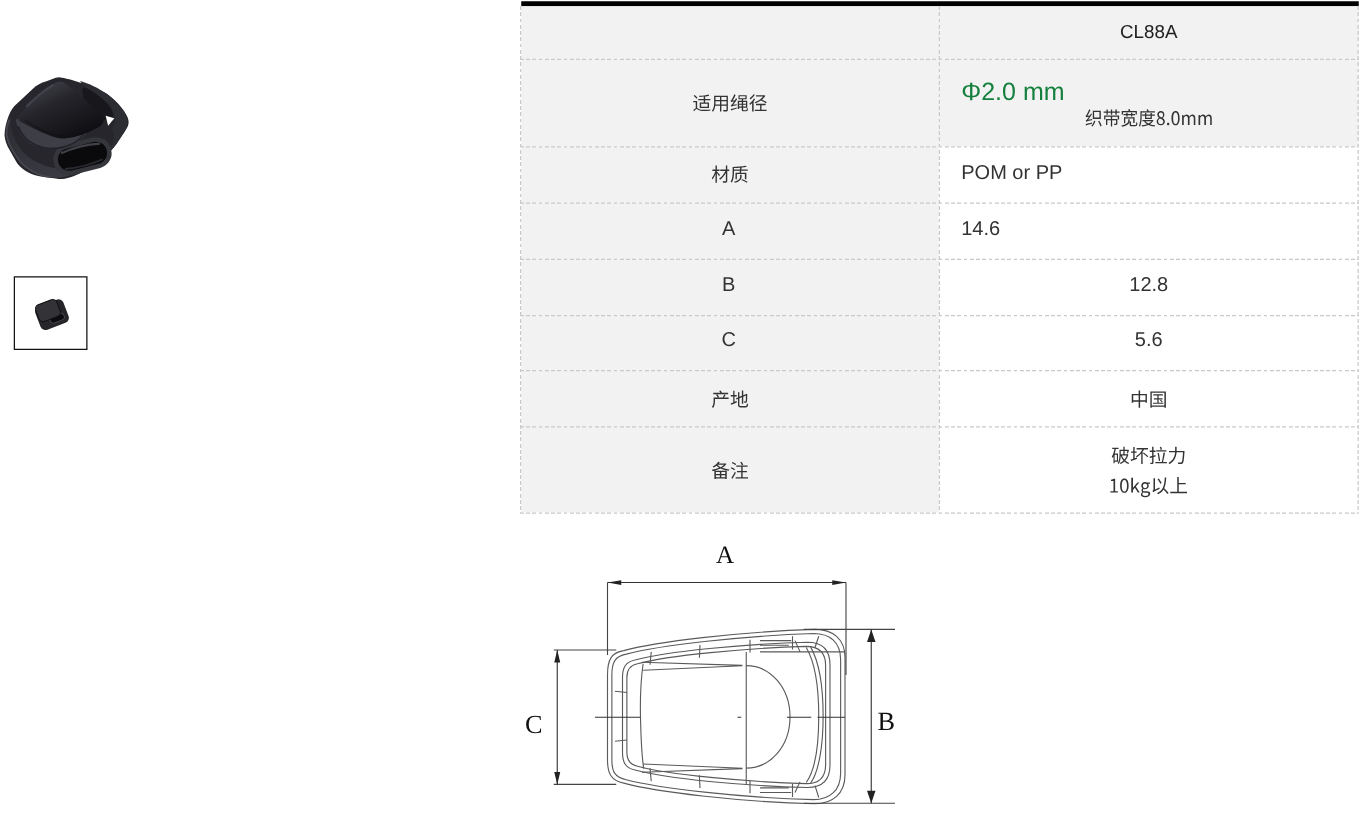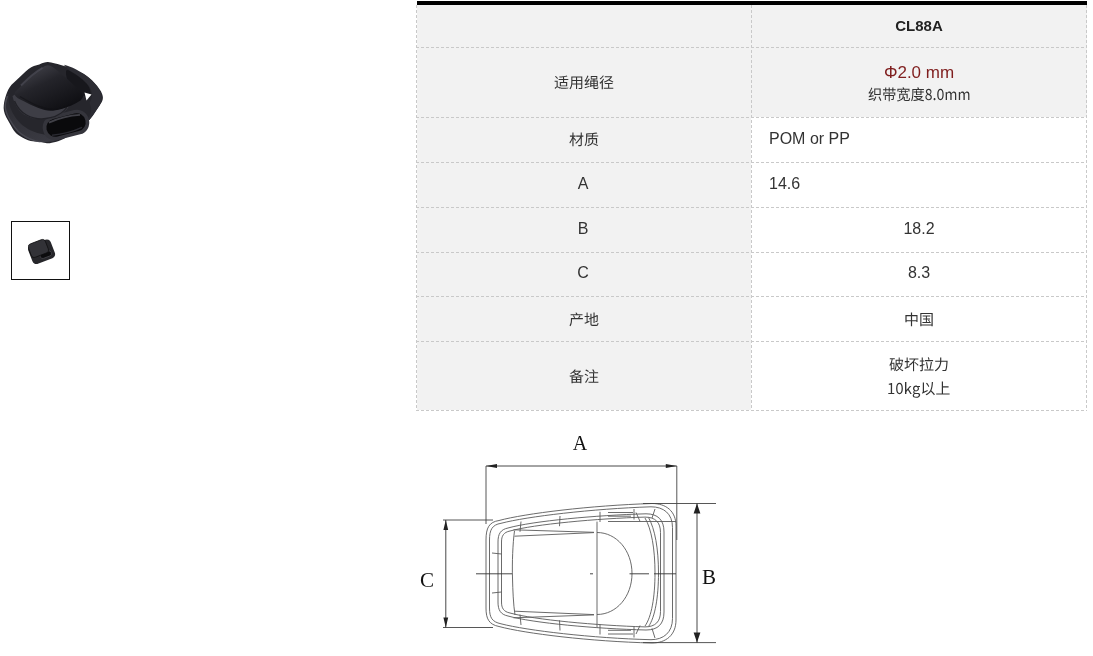--- a/index.html
+++ b/index.html
@@ -80,49 +80,49 @@
 <div style="position:absolute;left:416px;top:207px;width:671px;height:1px;background:repeating-linear-gradient(to right,#c9c9c9 0 3px,transparent 3px 5px)"></div>
 
 <div style="position:absolute;left:416px;top:252px;width:671px;height:1px;background:repeating-linear-gradient(to right,#c9c9c9 0 3px,transparent 3px 5px)"></div>
 
 <div style="position:absolute;left:416px;top:296px;width:671px;height:1px;background:repeating-linear-gradient(to right,#c9c9c9 0 3px,transparent 3px 5px)"></div>
 
 <div style="position:absolute;left:416px;top:341px;width:671px;height:1px;background:repeating-linear-gradient(to right,#c9c9c9 0 3px,transparent 3px 5px)"></div>
 
 <div style="position:absolute;left:416px;top:410px;width:671px;height:1px;background:repeating-linear-gradient(to right,#c9c9c9 0 3px,transparent 3px 5px)"></div>
 
-<div style="position:absolute;left:769px;top:17px;width:300px;text-align:center;font-family:'Liberation Sans',sans-serif;font-size:15px;font-weight:bold;color:#222">CL88A</div>
+<div style="position:absolute;left:769px;top:17px;width:300px;text-align:center;font-family:'Liberation Sans',sans-serif;font-size:15px;font-weight:normal;color:#222">CL88A</div>
 
 <svg style="position:absolute;left:554.0px;top:70.5px" width="61" height="23" viewBox="0 0 61 23">
     <path transform="translate(0,17)" d="M0.9 -11.4C1.7 -10.7 2.7 -9.7 3.1 -9.0L4.0 -9.7C3.6 -10.3 2.6 -11.4 1.8 -12.1ZM6.9 -5.1H12.1V-2.6H6.9ZM3.7 -7.2H0.6V-6.2H2.6V-1.5C2.0 -1.3 1.3 -0.7 0.6 0.0L1.3 1.0C2.1 0.0 2.8 -0.8 3.3 -0.8C3.7 -0.8 4.2 -0.3 4.8 0.0C5.9 0.6 7.1 0.8 8.9 0.8C10.4 0.8 13.0 0.7 14.1 0.6C14.1 0.3 14.3 -0.2 14.4 -0.5C13.0 -0.3 10.7 -0.2 9.0 -0.2C7.3 -0.2 6.0 -0.3 5.1 -0.9C4.4 -1.2 4.1 -1.5 3.7 -1.6ZM5.8 -6.0V-1.7H13.2V-6.0H10.1V-7.9H14.3V-8.9H10.1V-10.9C11.3 -11.1 12.5 -11.3 13.4 -11.5L12.8 -12.5C11.0 -11.9 7.8 -11.6 5.2 -11.4C5.4 -11.1 5.5 -10.7 5.5 -10.5C6.6 -10.5 7.8 -10.6 9.0 -10.8V-8.9H4.6V-7.9H9.0V-6.0Z M17.3 -11.5V-6.1C17.3 -4.0 17.1 -1.3 15.5 0.5C15.7 0.7 16.2 1.1 16.4 1.3C17.5 0.0 18.0 -1.7 18.2 -3.4H22.0V1.1H23.1V-3.4H27.2V-0.3C27.2 -0.1 27.1 0.0 26.8 0.0C26.5 0.1 25.5 0.1 24.4 0.0C24.6 0.3 24.8 0.8 24.8 1.1C26.2 1.1 27.1 1.1 27.6 0.9C28.1 0.8 28.3 0.4 28.3 -0.3V-11.5ZM18.4 -10.5H22.0V-8.1H18.4ZM27.2 -10.5V-8.1H23.1V-10.5ZM18.4 -7.0H22.0V-4.5H18.3C18.4 -5.0 18.4 -5.6 18.4 -6.1ZM27.2 -7.0V-4.5H23.1V-7.0Z M37.7 -11.0H42.3V-9.5H37.7ZM30.6 -0.8 30.9 0.3C32.2 -0.1 33.9 -0.6 35.5 -1.2L35.3 -2.1C33.6 -1.6 31.8 -1.1 30.6 -0.8ZM36.8 -11.9V-8.6H39.4V-7.5H36.2V-0.9H37.3V-1.8H39.4V-0.5C39.4 0.7 39.8 1.0 41.0 1.0C41.2 1.0 42.7 1.0 43.0 1.0C44.0 1.0 44.3 0.5 44.4 -1.2C44.1 -1.2 43.7 -1.4 43.5 -1.6C43.4 -0.1 43.4 0.1 42.9 0.1C42.6 0.1 41.4 0.1 41.1 0.1C40.6 0.1 40.5 0.0 40.5 -0.5V-1.8H43.8V-7.5H40.5V-8.6H43.3V-11.9ZM37.3 -6.5H39.4V-5.1H37.3ZM37.3 -2.8V-4.2H39.4V-2.8ZM40.5 -6.5H42.8V-5.1H40.5ZM40.5 -2.8V-4.2H42.8V-2.8ZM30.9 -6.3C31.1 -6.5 31.5 -6.5 33.3 -6.8C32.6 -5.8 32.0 -5.1 31.8 -4.8C31.3 -4.2 31.0 -3.8 30.6 -3.8C30.8 -3.5 30.9 -3.0 31.0 -2.7C31.3 -2.9 31.8 -3.0 35.4 -3.8C35.4 -4.0 35.4 -4.4 35.4 -4.7L32.5 -4.2C33.7 -5.5 34.8 -7.2 35.8 -8.8L34.8 -9.4C34.5 -8.9 34.2 -8.3 33.9 -7.8L32.1 -7.6C33.0 -8.9 33.9 -10.5 34.5 -12.1L33.4 -12.6C32.8 -10.8 31.7 -8.8 31.4 -8.4C31.1 -7.8 30.8 -7.5 30.5 -7.4C30.6 -7.1 30.8 -6.6 30.9 -6.3Z M48.9 -12.6C48.2 -11.5 46.9 -10.3 45.7 -9.5C45.9 -9.3 46.2 -8.8 46.3 -8.5C47.7 -9.4 49.0 -10.8 49.9 -12.2ZM50.8 -11.8V-10.8H56.5C55.0 -8.8 52.2 -7.1 49.7 -6.3C49.9 -6.1 50.2 -5.7 50.4 -5.4C51.8 -5.9 53.3 -6.7 54.7 -7.6C56.1 -7.0 57.8 -6.1 58.7 -5.5L59.4 -6.4C58.5 -7.0 57.0 -7.7 55.6 -8.3C56.7 -9.2 57.7 -10.2 58.3 -11.4L57.5 -11.8L57.3 -11.8ZM50.8 -5.0V-3.9H54.1V-0.3H49.8V0.8H59.3V-0.3H55.2V-3.9H58.5V-5.0ZM49.1 -9.3C48.3 -7.7 46.9 -6.2 45.5 -5.2C45.7 -4.9 46.0 -4.3 46.1 -4.1C46.7 -4.5 47.2 -5.0 47.7 -5.6V1.2H48.9V-7.0C49.3 -7.6 49.8 -8.2 50.1 -8.9Z" fill="#333"></path>
   </svg>
 
-<div style="position:absolute;left:769px;top:63px;width:300px;text-align:center;font-family:'Liberation Sans',sans-serif;font-size:17px;color:#7f1d1d">Φ2.0 mm</div>
+<div style="position:absolute;left:769px;top:63px;width:300px;font-family:'Liberation Sans',sans-serif;font-size:20px;color:#15803d">Φ2.0 mm</div>
 
 <svg style="position:absolute;left:867.69px;top:83.0px" width="103" height="23" viewBox="0 0 103 23">
     <path transform="translate(0,17) scale(0.945 1)" d="M0.6 -0.8 0.8 0.3C2.3 -0.1 4.2 -0.5 6.0 -1.0L5.9 -2.0C4.0 -1.5 1.9 -1.1 0.6 -0.8ZM7.7 -10.5H12.2V-6.0H7.7ZM6.6 -11.5V-4.9H13.4V-11.5ZM11.1 -3.1C11.9 -1.8 12.7 -0.0 13.0 1.1L14.1 0.6C13.8 -0.4 12.9 -2.2 12.1 -3.4ZM7.6 -3.4C7.2 -1.9 6.5 -0.4 5.4 0.5C5.7 0.7 6.2 1.0 6.4 1.2C7.4 0.1 8.3 -1.5 8.8 -3.2ZM0.9 -6.2C1.1 -6.4 1.5 -6.5 3.4 -6.7C2.7 -5.7 2.1 -5.0 1.8 -4.6C1.3 -4.1 1.0 -3.7 0.7 -3.7C0.8 -3.4 0.9 -2.9 1.0 -2.6C1.3 -2.8 1.9 -3.0 6.0 -3.8C6.0 -4.0 6.0 -4.5 6.0 -4.8L2.7 -4.2C3.9 -5.5 5.0 -7.1 6.0 -8.8L5.1 -9.3C4.8 -8.8 4.4 -8.2 4.1 -7.7L2.1 -7.5C3.0 -8.8 3.9 -10.5 4.6 -12.1L3.5 -12.6C2.9 -10.7 1.8 -8.8 1.4 -8.3C1.1 -7.7 0.8 -7.4 0.5 -7.3C0.7 -7.0 0.9 -6.5 0.9 -6.2Z M16.2 -7.6V-4.5H17.3V-6.6H21.9V-4.9H17.8V-0.1H18.9V-3.9H21.9V1.2H23.0V-3.9H26.3V-1.4C26.3 -1.2 26.2 -1.1 26.1 -1.1C25.8 -1.1 25.2 -1.1 24.4 -1.1C24.6 -0.9 24.7 -0.4 24.8 -0.1C25.8 -0.1 26.5 -0.1 26.9 -0.3C27.3 -0.5 27.4 -0.8 27.4 -1.3V-4.9H23.0V-6.6H27.7V-4.5H28.9V-7.6ZM25.7 -12.5V-10.8H23.0V-12.5H21.9V-10.8H19.3V-12.5H18.2V-10.8H15.8V-9.8H18.2V-8.3H19.3V-9.8H21.9V-8.3H23.0V-9.8H25.7V-8.2H26.9V-9.8H29.3V-10.8H26.9V-12.5Z M37.8 -2.9V-0.4C37.8 0.7 38.2 1.0 39.8 1.0C40.1 1.0 42.2 1.0 42.6 1.0C43.9 1.0 44.3 0.5 44.4 -1.8C44.1 -1.9 43.6 -2.0 43.4 -2.2C43.3 -0.3 43.2 0.0 42.5 0.0C42.0 0.0 40.2 0.0 39.9 0.0C39.1 0.0 39.0 -0.0 39.0 -0.4V-2.9ZM36.6 -4.7V-3.6C36.6 -2.3 36.2 -0.7 30.6 0.5C30.9 0.7 31.2 1.2 31.4 1.4C37.2 0.1 37.8 -1.9 37.8 -3.5V-4.7ZM33.0 -6.3V-1.5H34.1V-5.3H40.8V-1.6H42.0V-6.3ZM36.5 -12.4C36.7 -12.1 36.9 -11.6 37.0 -11.3H31.1V-8.5H32.2V-10.3H42.8V-8.5H43.9V-11.3H38.4C38.2 -11.7 37.9 -12.3 37.6 -12.8ZM39.0 -9.8V-8.8H36.1V-9.8H34.9V-8.8H32.6V-7.9H34.9V-6.8H36.1V-7.9H39.0V-6.8H40.1V-7.9H42.4V-8.8H40.1V-9.8Z M50.8 -9.7V-8.4H48.4V-7.4H50.8V-4.9H56.6V-7.4H59.1V-8.4H56.6V-9.7H55.5V-8.4H51.9V-9.7ZM55.5 -7.4V-5.8H51.9V-7.4ZM56.4 -3.0C55.7 -2.3 54.8 -1.6 53.7 -1.2C52.6 -1.7 51.8 -2.3 51.1 -3.0ZM48.6 -4.0V-3.0H50.5L50.0 -2.8C50.6 -2.0 51.5 -1.3 52.5 -0.7C51.0 -0.3 49.5 0.0 47.9 0.1C48.0 0.4 48.3 0.8 48.3 1.1C50.2 0.9 52.0 0.5 53.6 -0.1C55.1 0.6 56.9 1.0 58.8 1.2C58.9 0.9 59.2 0.5 59.4 0.2C57.8 0.1 56.2 -0.2 54.9 -0.7C56.2 -1.4 57.3 -2.4 58.0 -3.6L57.3 -4.0L57.1 -4.0ZM52.1 -12.4C52.3 -12.0 52.5 -11.5 52.7 -11.1H46.9V-7.0C46.9 -4.8 46.8 -1.6 45.6 0.7C45.8 0.8 46.3 1.0 46.6 1.2C47.8 -1.2 48.0 -4.6 48.0 -7.0V-10.0H59.2V-11.1H54.0C53.8 -11.6 53.5 -12.2 53.2 -12.7Z M64.2 0.2C66.3 0.2 67.6 -1.1 67.6 -2.6C67.6 -4.2 66.8 -5.0 65.8 -5.5V-5.6C66.4 -6.1 67.2 -7.1 67.2 -8.3C67.2 -10.0 66.1 -11.2 64.2 -11.2C62.5 -11.2 61.2 -10.0 61.2 -8.4C61.2 -7.2 61.9 -6.4 62.7 -5.8V-5.8C61.7 -5.2 60.7 -4.2 60.7 -2.7C60.7 -1.0 62.2 0.2 64.2 0.2ZM65.0 -6.0C63.6 -6.5 62.5 -7.1 62.5 -8.4C62.5 -9.4 63.2 -10.1 64.2 -10.1C65.4 -10.1 66.1 -9.3 66.1 -8.2C66.1 -7.4 65.7 -6.6 65.0 -6.0ZM64.2 -0.8C62.9 -0.8 61.9 -1.7 61.9 -2.9C61.9 -3.9 62.5 -4.8 63.4 -5.3C65.0 -4.7 66.3 -4.2 66.3 -2.7C66.3 -1.6 65.5 -0.8 64.2 -0.8Z M70.4 0.2C71.0 0.2 71.4 -0.2 71.4 -0.8C71.4 -1.5 71.0 -1.9 70.4 -1.9C69.9 -1.9 69.4 -1.5 69.4 -0.8C69.4 -0.2 69.9 0.2 70.4 0.2Z M76.7 0.2C78.8 0.2 80.1 -1.7 80.1 -5.5C80.1 -9.3 78.8 -11.2 76.7 -11.2C74.6 -11.2 73.2 -9.3 73.2 -5.5C73.2 -1.7 74.6 0.2 76.7 0.2ZM76.7 -0.9C75.4 -0.9 74.6 -2.3 74.6 -5.5C74.6 -8.7 75.4 -10.1 76.7 -10.1C77.9 -10.1 78.8 -8.7 78.8 -5.5C78.8 -2.3 77.9 -0.9 76.7 -0.9Z M82.2 0.0H83.6V-5.9C84.3 -6.8 85.0 -7.2 85.6 -7.2C86.7 -7.2 87.1 -6.5 87.1 -5.0V0.0H88.5V-5.9C89.3 -6.8 89.9 -7.2 90.6 -7.2C91.6 -7.2 92.1 -6.5 92.1 -5.0V0.0H93.4V-5.2C93.4 -7.2 92.6 -8.4 91.0 -8.4C90.0 -8.4 89.1 -7.7 88.3 -6.8C87.9 -7.8 87.3 -8.4 86.0 -8.4C85.1 -8.4 84.2 -7.7 83.5 -7.0H83.5L83.3 -8.1H82.2Z M96.1 0.0H97.5V-5.9C98.2 -6.8 98.9 -7.2 99.5 -7.2C100.5 -7.2 101.0 -6.5 101.0 -5.0V0.0H102.4V-5.9C103.2 -6.8 103.8 -7.2 104.4 -7.2C105.5 -7.2 106.0 -6.5 106.0 -5.0V0.0H107.3V-5.2C107.3 -7.2 106.5 -8.4 104.9 -8.4C103.9 -8.4 103.0 -7.7 102.2 -6.8C101.8 -7.8 101.2 -8.4 99.9 -8.4C98.9 -8.4 98.1 -7.7 97.4 -7.0H97.4L97.2 -8.1H96.1Z" fill="#333"></path>
   </svg>
 
 <svg style="position:absolute;left:569.0px;top:128.0px" width="31" height="23" viewBox="0 0 31 23">
     <path transform="translate(0,17)" d="M11.7 -12.6V-9.4H7.2V-8.3H11.3C10.1 -5.9 8.2 -3.4 6.3 -2.1C6.6 -1.9 6.9 -1.5 7.1 -1.2C8.7 -2.5 10.5 -4.6 11.7 -6.7V-0.3C11.7 -0.1 11.5 0.0 11.3 0.0C11.0 0.0 10.0 0.1 9.1 0.0C9.2 0.3 9.4 0.9 9.4 1.2C10.7 1.2 11.6 1.2 12.1 1.0C12.6 0.8 12.8 0.4 12.8 -0.3V-8.3H14.4V-9.4H12.8V-12.6ZM3.4 -12.6V-9.4H0.9V-8.3H3.3C2.7 -6.2 1.5 -3.9 0.4 -2.6C0.6 -2.3 0.9 -1.9 1.0 -1.5C1.9 -2.6 2.8 -4.3 3.4 -6.1V1.2H4.5V-6.6C5.2 -5.7 5.9 -4.7 6.3 -4.1L7.0 -5.1C6.6 -5.5 5.1 -7.3 4.5 -7.9V-8.3H6.6V-9.4H4.5V-12.6Z M23.9 -1.0C25.4 -0.5 27.3 0.5 28.4 1.1L29.1 0.3C28.1 -0.3 26.2 -1.2 24.7 -1.7ZM23.1 -5.2V-3.9C23.1 -2.7 22.8 -0.9 18.2 0.3C18.4 0.5 18.8 0.9 18.9 1.2C23.8 -0.2 24.3 -2.3 24.3 -3.9V-5.2ZM19.4 -6.9V-1.7H20.5V-5.8H26.9V-1.6H28.1V-6.9H23.8L24.0 -8.4H29.2V-9.4H24.1L24.3 -11.0C25.8 -11.2 27.2 -11.4 28.4 -11.6L27.5 -12.5C25.1 -12.0 20.7 -11.6 17.1 -11.5V-7.3C17.1 -5.0 17.0 -1.8 15.5 0.4C15.8 0.6 16.3 0.8 16.5 1.0C18.0 -1.3 18.2 -4.9 18.2 -7.3V-8.4H22.9L22.7 -6.9ZM23.0 -9.4H18.2V-10.6C19.8 -10.6 21.5 -10.7 23.1 -10.9Z" fill="#333"></path>
   </svg>
 
 <div style="position:absolute;left:769px;top:129.5px;width:300px;text-align:left;font-family:'Liberation Sans',sans-serif;font-size:16px;color:#333">POM or PP</div>
 
 <div style="position:absolute;left:433px;top:174.5px;width:300px;text-align:center;font-family:'Liberation Sans',sans-serif;font-size:16px;color:#333">A</div>
 
 <div style="position:absolute;left:769px;top:174.5px;width:300px;font-family:'Liberation Sans',sans-serif;font-size:16px;color:#333">14.6</div>
 
 <div style="position:absolute;left:433px;top:219.5px;width:300px;text-align:center;font-family:'Liberation Sans',sans-serif;font-size:16px;color:#333">B</div>
 
-<div style="position:absolute;left:769px;top:219.5px;width:300px;text-align:center;font-family:'Liberation Sans',sans-serif;font-size:16px;color:#333">18.2</div>
+<div style="position:absolute;left:769px;top:219.5px;width:300px;text-align:center;font-family:'Liberation Sans',sans-serif;font-size:16px;color:#333">12.8</div>
 
 <div style="position:absolute;left:433px;top:264px;width:300px;text-align:center;font-family:'Liberation Sans',sans-serif;font-size:16px;color:#333">C</div>
 
-<div style="position:absolute;left:769px;top:264px;width:300px;text-align:center;font-family:'Liberation Sans',sans-serif;font-size:16px;color:#333">8.3</div>
+<div style="position:absolute;left:769px;top:264px;width:300px;text-align:center;font-family:'Liberation Sans',sans-serif;font-size:16px;color:#333">5.6</div>
 
 <svg style="position:absolute;left:569.0px;top:307.5px" width="31" height="23" viewBox="0 0 31 23">
     <path transform="translate(0,17)" d="M3.9 -9.2C4.4 -8.5 5.0 -7.6 5.2 -7.0L6.2 -7.5C6.0 -8.0 5.4 -8.9 4.9 -9.6ZM10.3 -9.5C10.1 -8.7 9.5 -7.7 9.1 -7.0H1.9V-4.9C1.9 -3.3 1.7 -1.1 0.5 0.5C0.8 0.7 1.3 1.1 1.5 1.3C2.8 -0.5 3.0 -3.1 3.0 -4.9V-5.8H13.9V-7.0H10.2C10.7 -7.6 11.1 -8.4 11.5 -9.1ZM6.4 -12.3C6.7 -11.9 7.1 -11.3 7.3 -10.8H1.6V-9.7H13.5V-10.8H8.6L8.6 -10.8C8.4 -11.3 7.9 -12.1 7.5 -12.6Z M21.4 -11.2V-7.1L19.8 -6.4L20.2 -5.4L21.4 -5.9V-1.2C21.4 0.4 21.9 0.9 23.7 0.9C24.0 0.9 26.9 0.9 27.4 0.9C28.9 0.9 29.3 0.2 29.5 -1.9C29.2 -1.9 28.7 -2.1 28.5 -2.3C28.4 -0.6 28.2 -0.2 27.3 -0.2C26.7 -0.2 24.2 -0.2 23.7 -0.2C22.7 -0.2 22.5 -0.3 22.5 -1.2V-6.4L24.5 -7.2V-2.1H25.6V-7.7L27.7 -8.6C27.7 -6.2 27.7 -4.5 27.6 -4.2C27.5 -3.8 27.4 -3.8 27.1 -3.8C27.0 -3.8 26.5 -3.8 26.1 -3.8C26.3 -3.5 26.4 -3.1 26.4 -2.8C26.8 -2.8 27.4 -2.8 27.8 -2.9C28.3 -3.0 28.5 -3.3 28.6 -3.9C28.7 -4.5 28.8 -6.7 28.8 -9.6L28.8 -9.8L28.0 -10.1L27.8 -9.9L27.6 -9.7L25.6 -8.8V-12.6H24.5V-8.4L22.5 -7.6V-11.2ZM15.5 -2.3 15.9 -1.2C17.3 -1.8 19.0 -2.5 20.6 -3.3L20.3 -4.3L18.6 -3.6V-7.9H20.4V-9.0H18.6V-12.4H17.6V-9.0H15.6V-7.9H17.6V-3.1C16.8 -2.8 16.1 -2.5 15.5 -2.3Z" fill="#333"></path>
   </svg>
 
 <svg style="position:absolute;left:904.0px;top:307.5px" width="31" height="23" viewBox="0 0 31 23">
     <path transform="translate(0,17)" d="M6.9 -12.6V-9.9H1.4V-2.8H2.6V-3.7H6.9V1.2H8.1V-3.7H12.4V-2.9H13.5V-9.9H8.1V-12.6ZM2.6 -4.8V-8.8H6.9V-4.8ZM12.4 -4.8H8.1V-8.8H12.4Z M23.9 -4.8C24.4 -4.3 25.1 -3.6 25.4 -3.1L26.1 -3.6C25.8 -4.0 25.2 -4.7 24.6 -5.2ZM18.4 -2.9V-2.0H26.7V-2.9H22.9V-5.5H26.0V-6.5H22.9V-8.6H26.3V-9.6H18.6V-8.6H21.9V-6.5H19.1V-5.5H21.9V-2.9ZM16.3 -11.9V1.2H17.4V0.4H27.5V1.2H28.7V-11.9ZM17.4 -0.6V-10.9H27.5V-0.6Z" fill="#333"></path>
   </svg>
 
 <svg style="position:absolute;left:569.0px;top:364.5px" width="31" height="23" viewBox="0 0 31 23">

